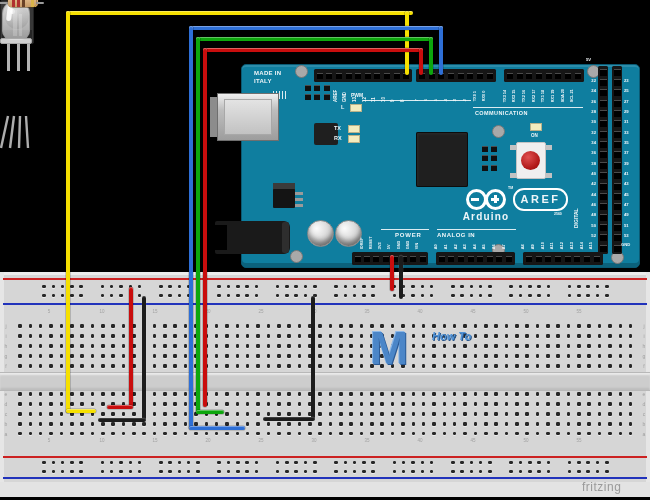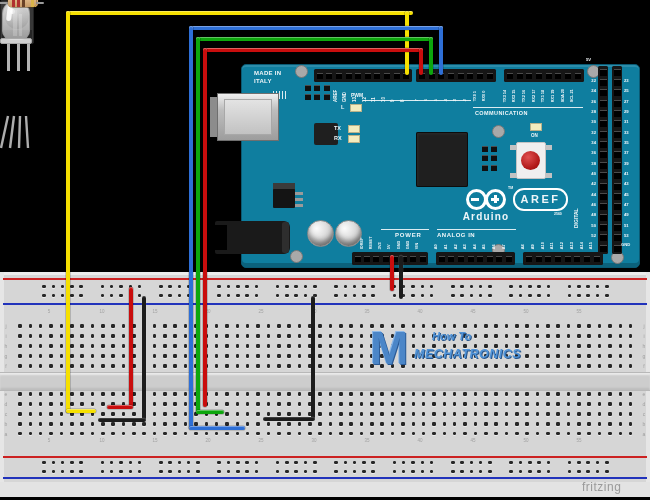--- a/index.html
+++ b/index.html
@@ -916,21 +916,20 @@
       <div class="rowltr" style="left: 640px; top: 411px;">c</div>
       <div class="rowltr" style="left: 2px; top: 421px;">b</div>
       <div class="rowltr" style="left: 640px; top: 421px;">b</div>
       <div class="rowltr" style="left: 2px; top: 430.5px;">a</div>
       <div class="rowltr" style="left: 640px; top: 430.5px;">a</div>
     </div>
 
   <div id="watermark">
     <div class="wm-m">M</div>
     <div class="wm-t1">How To</div>
-    <div class="wm-t2">Mechatronics</div>
   </div>
 
   <div id="arduino">
     <div class="silk" style="left:12px;top:5px;font-size:6px;letter-spacing:.3px;">MADE IN</div>
     <div class="silk" style="left:12px;top:13px;font-size:6px;letter-spacing:.3px;">ITALY</div>
     <div class="a" style="left:31px;top:26px;width:14px;height:8px;opacity:.85;
                 background:repeating-linear-gradient(90deg,#fff 0 1px,transparent 1px 3px);"></div>
 
     <div class="a" style="left:-32px;top:32px;width:9px;height:40px;background:#8c8c8c;"></div>
     <div class="a" style="left:-25px;top:28px;width:62px;height:48px;border:1px solid #6f6f6f;box-sizing:border-box;

